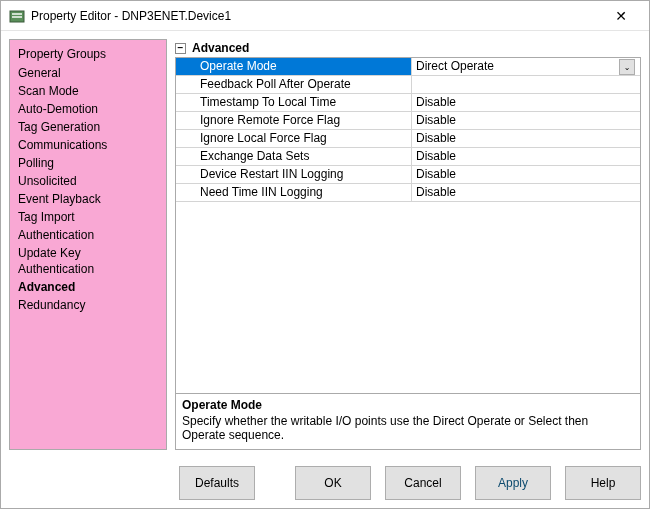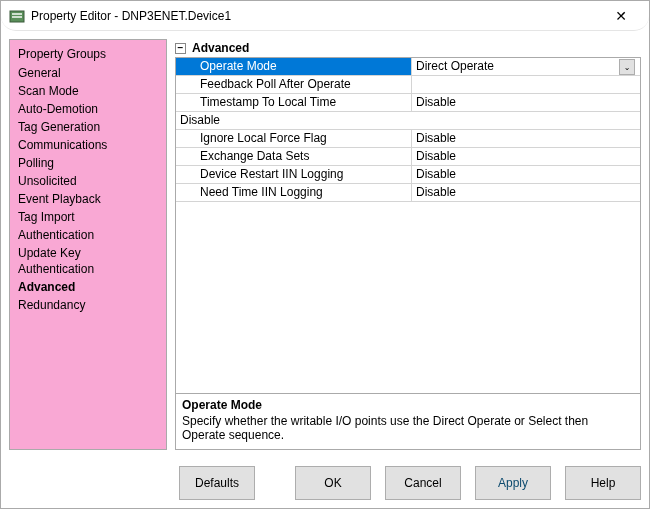--- a/index.html
+++ b/index.html
@@ -17,21 +17,20 @@
     display: flex;
     flex-direction: column;
     background: #fff;
   }
   .titlebar {
     height: 30px;
     display: flex;
     align-items: center;
     padding: 0 8px;
     border-bottom: 1px solid #e5e5e5;
-    border-radius: 15px;
   }
   .titlebar .icon {
     width: 16px;
     height: 16px;
     margin-right: 6px;
   }
   .titlebar .title {
     flex: 1;
     font-size: 12px;
   }
@@ -229,20 +228,21 @@
           <div class="row">
             <div class="cell name-cell">Feedback Poll After Operate</div>
           </div>
           <div class="row">
             <div class="cell name-cell">Timestamp To Local Time</div>
             <div class="cell value-cell">
               <span>Disable</span>
             </div>
           </div>
           <div class="row">
+            <div class="cell name-cell">Ignore Remote Force Flag</div>
             <div class="cell value-cell">
               <span>Disable</span>
             </div>
           </div>
           <div class="row">
             <div class="cell name-cell">Ignore Local Force Flag</div>
             <div class="cell value-cell">
               <span>Disable</span>
             </div>
           </div>

